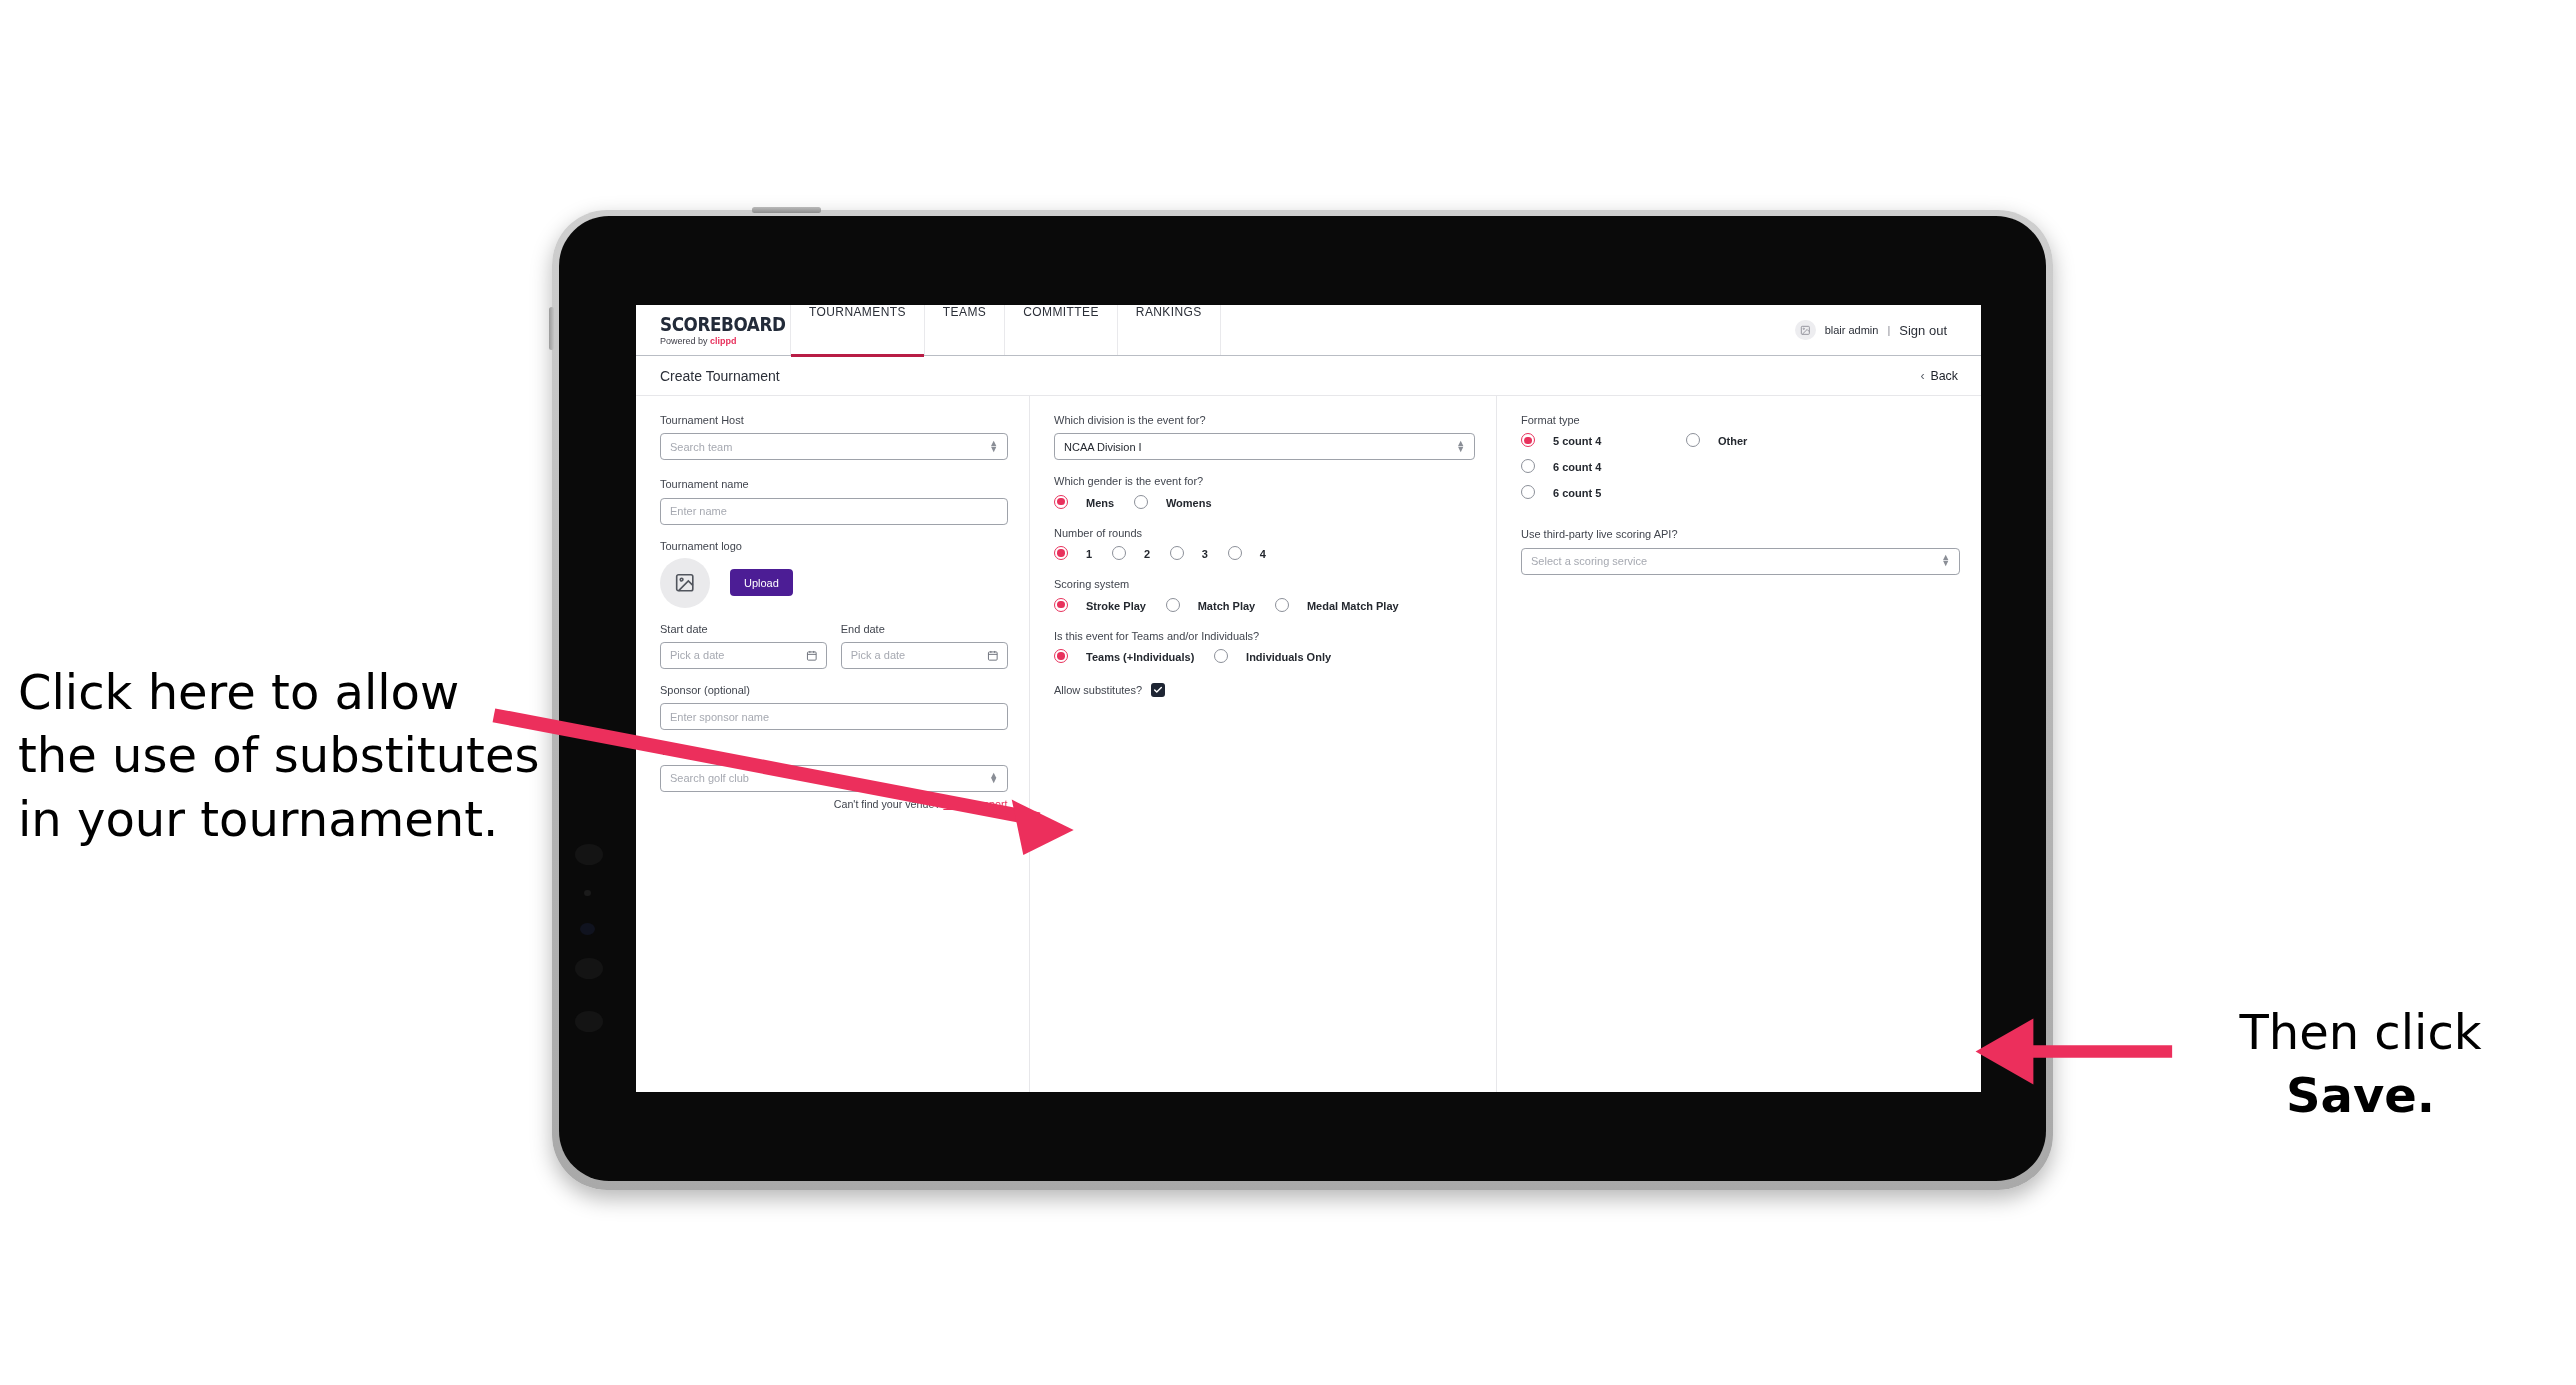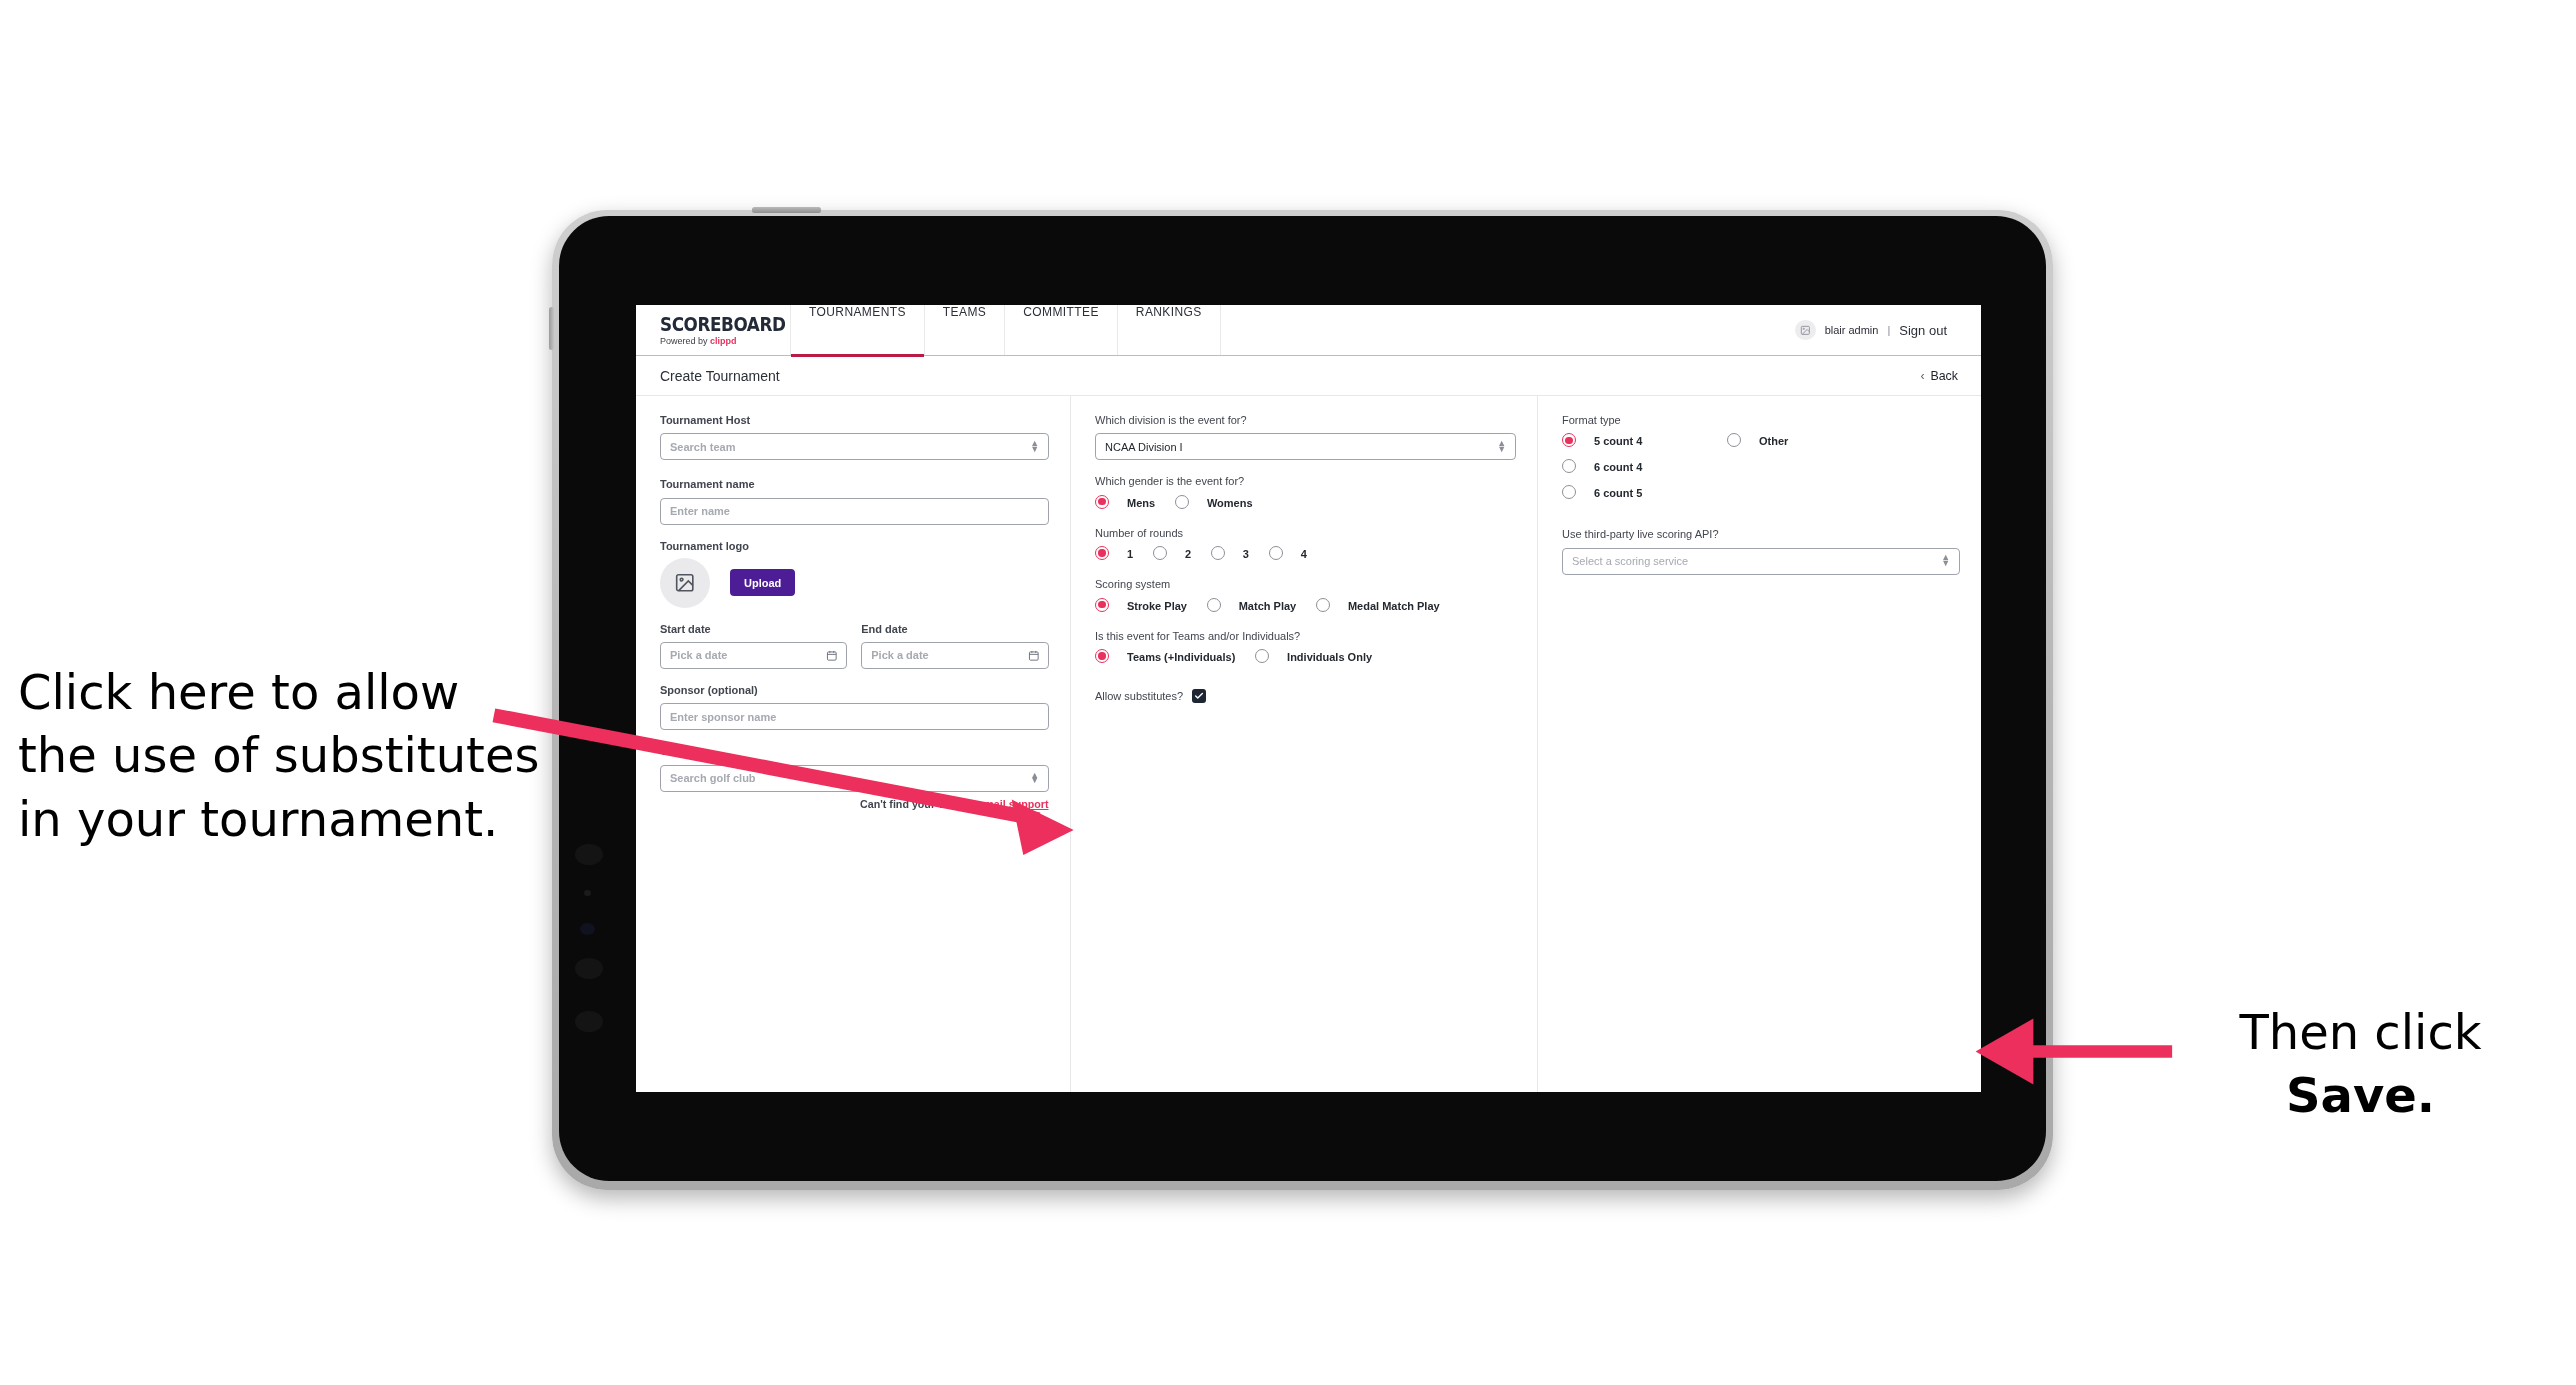--- a/index.html
+++ b/index.html
@@ -117,21 +117,21 @@
   .page-title { font-size: 14px; color: #2b2f38; }
   .back-link {
     margin-left: auto; display: flex; align-items: center; gap: 5.8px;
     font-size: 12.4px; color: #1d2129; cursor: pointer;
   }
   .back-chev { font-size: 12.4px; color: #5a5f69; }
 
   
   .cols { flex: 1 1 auto; display: flex; min-height: 0; }
   .col { padding: 18px 21.5px 0 24px; }
-  .col-1 { width: 435px; border-right: 0.8px solid #e7e7ea; font-weight: bold; }
+  .col-1 { width: 394px; border-right: 0.8px solid #e7e7ea; }
   .col-2 { width: 467px; border-right: 0.8px solid #e7e7ea; }
   .col-3 { flex: 1 1 auto; }
 
   .fieldlabel {
     font-size: 11px; color: #41454e; margin-bottom: 7.4px;
   }
   .fieldlabel.tight { margin-bottom: 5.8px; }
   .gap-sm { height: 15px; }
   .gap-md { height: 18px; }
 
@@ -191,21 +191,21 @@
   .radio-label { font-size: 11px; color: #24282f; }
 
   .stack .radioitem { margin-bottom: 11.6px; }
 
   
   .fmt-grid { display: flex; }
   .fmt-col-a { width: 165px; }
   .fmt-col-b { flex: 1; }
 
   
-  .checkrow { display: flex; align-items: center; gap: 9px; margin-top: 11px; text-align: right; }
+  .checkrow { display: flex; align-items: center; gap: 9px; margin-top: 5px; text-align: right; }
   .checkbox {
     width: 14px; height: 14px; border-radius: 2.9px;
     background: #1e2533; display: flex; align-items: center; justify-content: center;
   }
   .checkbox svg { display: block; }
 
   
   .footer {
     height: 45px; flex: 0 0 45px;
     border-top: 0.8px solid #e0e0e4;

